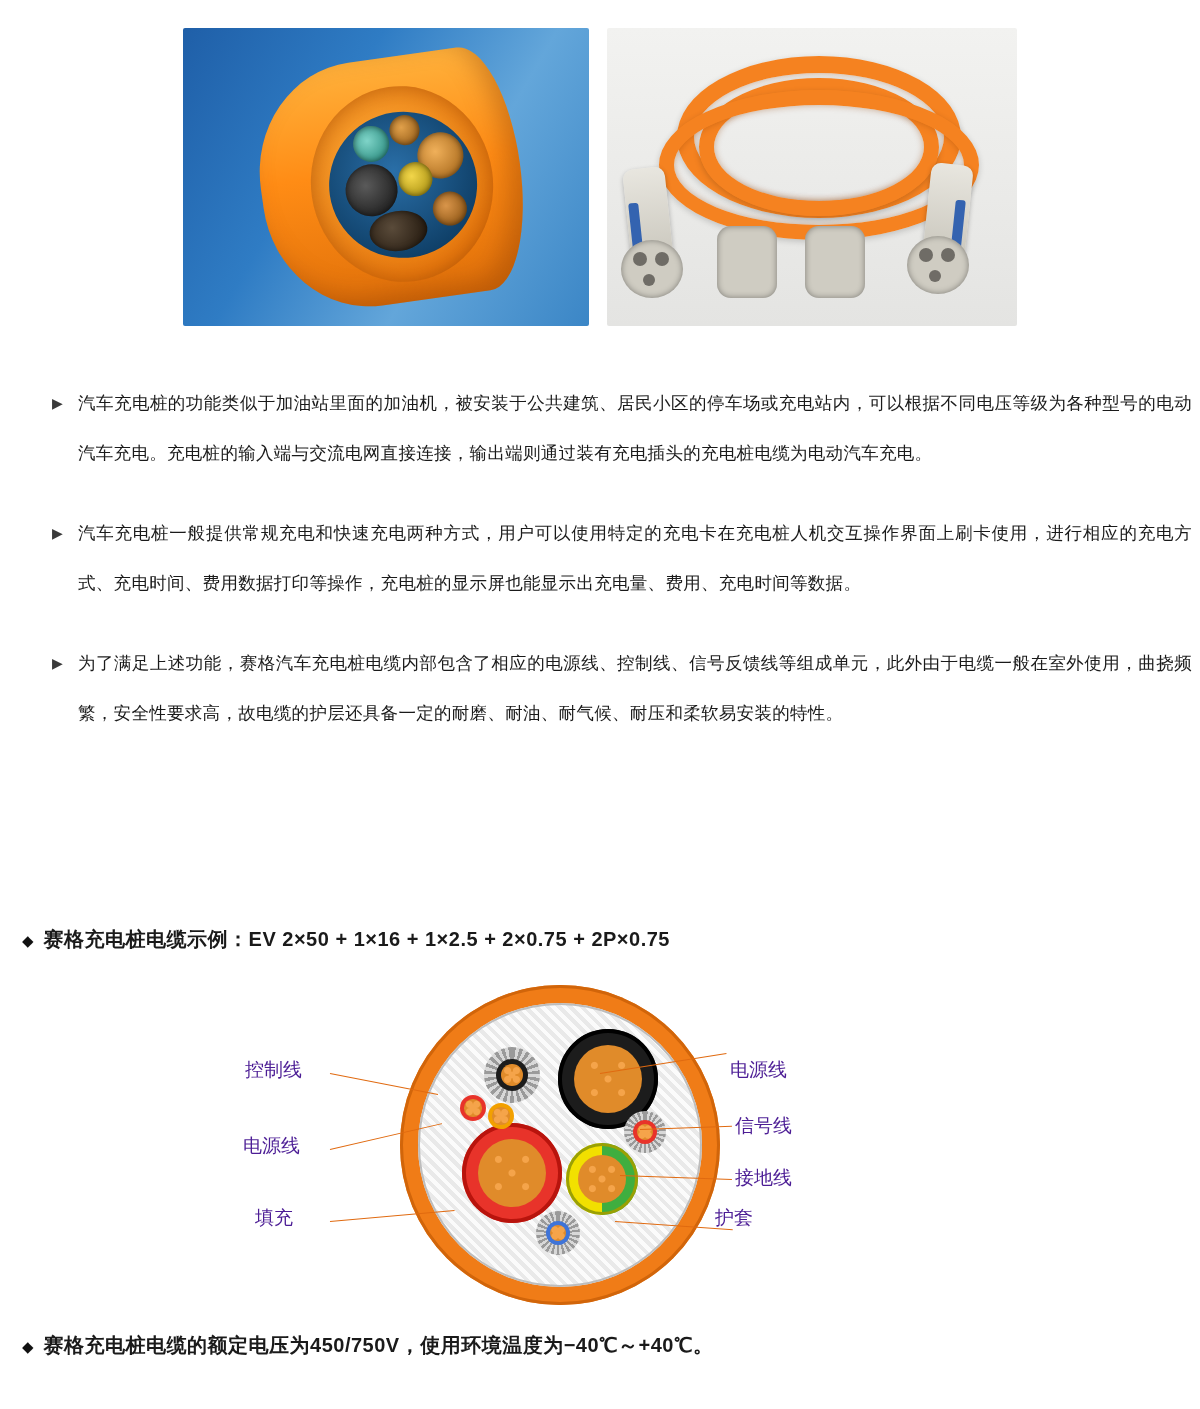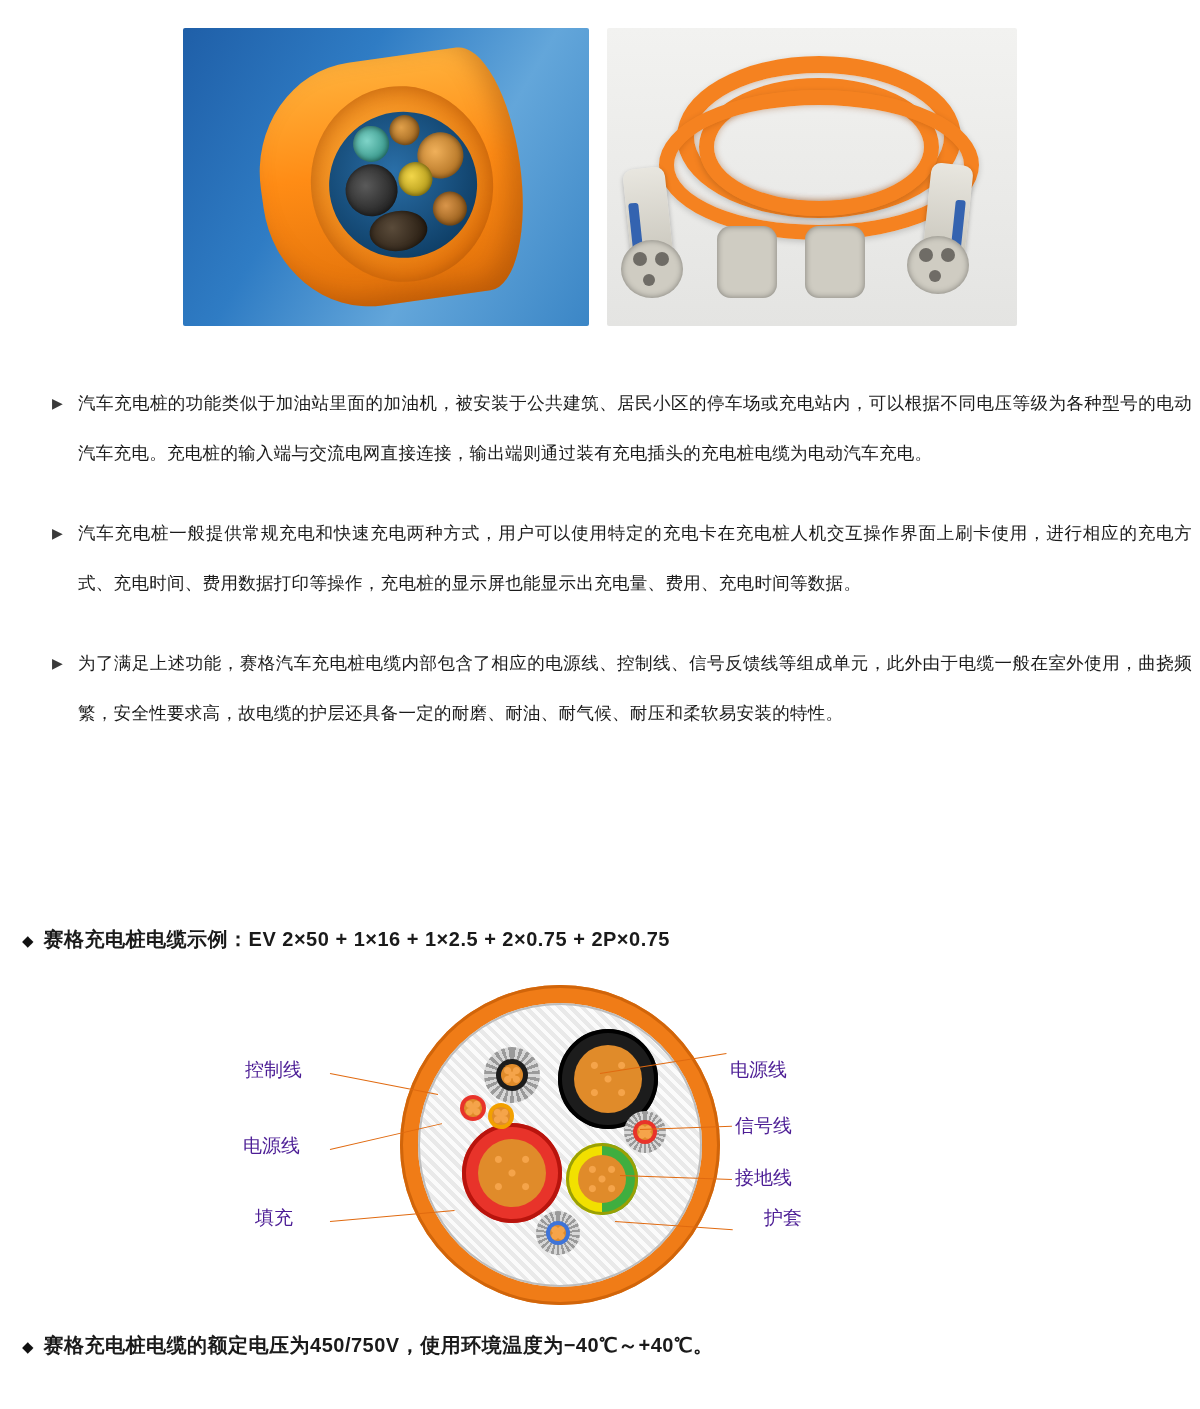--- a/index.html
+++ b/index.html
@@ -358,21 +358,21 @@
 
     <div class="label" style="left:730px; top:72px;">电源线</div>
     <div class="leader" style="left:600px; top:88px; width:128px; transform:rotate(-9deg); transform-origin:left center;"></div>
 
     <div class="label" style="left:735px; top:128px;">信号线</div>
     <div class="leader" style="left:640px; top:144px; width:92px; transform:rotate(-2deg); transform-origin:left center;"></div>
 
     <div class="label" style="left:735px; top:180px;">接地线</div>
     <div class="leader" style="left:620px; top:190px; width:112px; transform:rotate(2deg); transform-origin:left center;"></div>
 
-    <div class="label" style="left:764px; top:220px;">护套</div>
+    <div class="label" style="left:715px; top:220px;">护套</div>
     <div class="leader" style="left:615px; top:236px; width:118px; transform:rotate(4deg); transform-origin:left center;"></div>
   </div>
 
   <div class="diamond-head" id="rating-heading">
     <span class="diamond">◆</span>
     <span class="h-text">赛格充电桩电缆的额定电压为450/750V，使用环境温度为−40℃～+40℃。</span>
   </div>
 
 </div>
 

